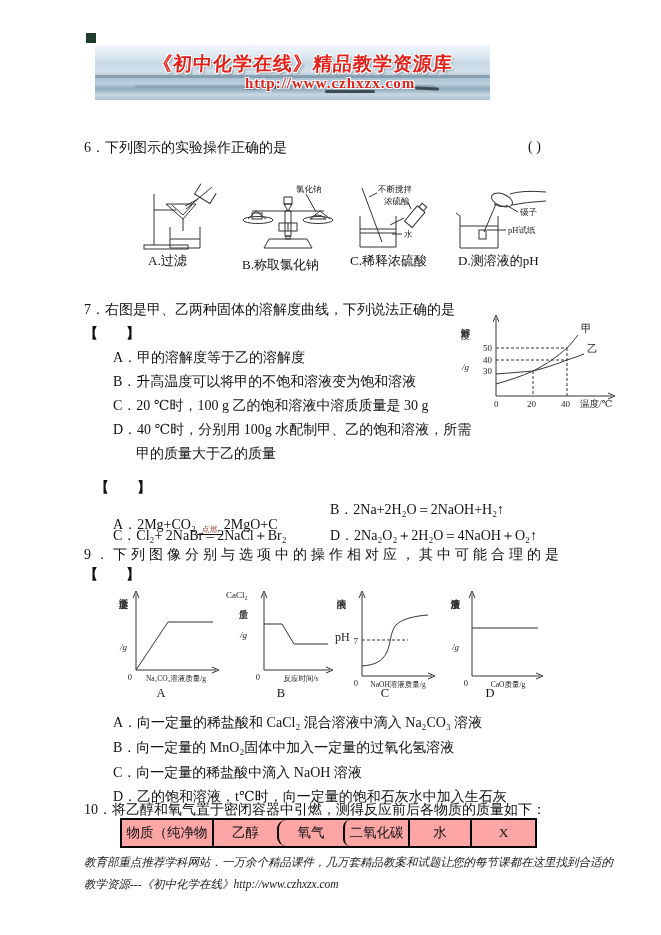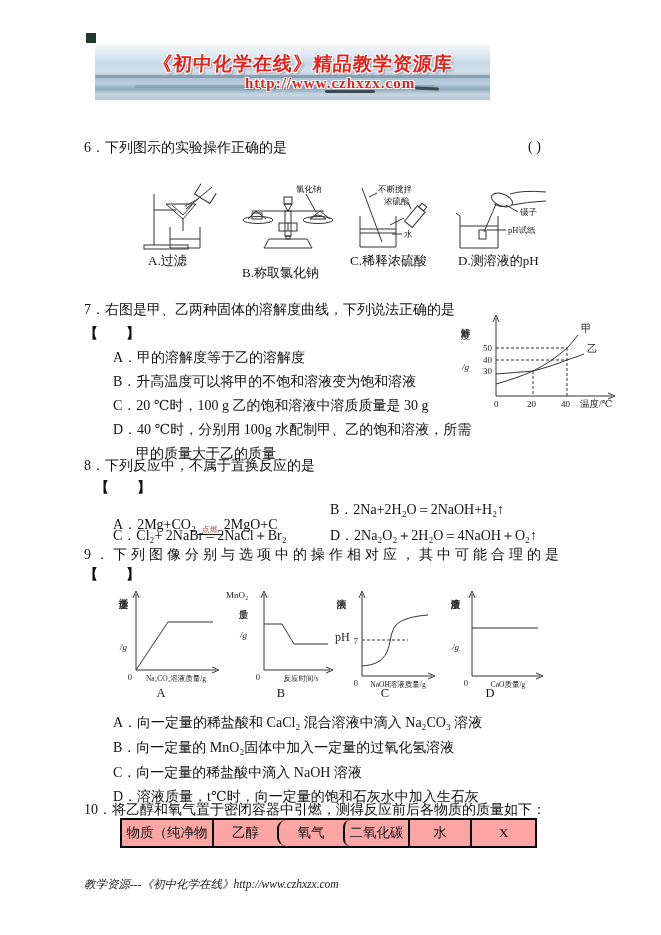--- a/index.html
+++ b/index.html
@@ -103,21 +103,21 @@
       <line x1="20" y1="29" x2="30" y2="37"></line>
     <ellipse cx="22" cy="38" rx="15" ry="3.5" fill="#e8e8e8"></ellipse>
     <rect x="16" y="31" width="10" height="6" fill="#333"></rect>
     <line x1="84" y1="29" x2="74" y2="37"></line>
       <line x1="84" y1="29" x2="94" y2="37"></line>
     <ellipse cx="82" cy="38" rx="15" ry="3.5" fill="#e8e8e8"></ellipse>
     <path d="M74 37 Q82 29 90 37 Z" fill="#999"></path>
     <path d="M28 66 L76 66 L71 57 L33 57 Z" fill="#222"></path>
     <rect x="50" y="54" width="4" height="3" fill="#222"></rect>
   </svg>
-  <div class="abs diag-cap" style="left:242px; top:264px;">B.称取氯化钠</div>
+  <div class="abs diag-cap" style="left:242px; top:256px;">B.称取氯化钠</div>
 
   <svg class="abs" style="left:348px; top:182px;" width="102" height="70" viewBox="0 0 102 70">
     <text x="30" y="10" font-size="8.5">不断搅拌</text>
     <line x1="29" y1="11" x2="21" y2="15"></line>
     <text x="36" y="22" font-size="8.5">浓硫酸</text>
     <line x1="60" y1="20" x2="63" y2="27"></line>
     <line x1="14" y1="6" x2="34" y2="60" stroke-width="1.5"></line>
     <path d="M12 34 L12 65 L48 65 L48 34"></path>
     <line x1="12" y1="47" x2="48" y2="47"></line>
     <line x1="12" y1="51" x2="48" y2="51"></line>
@@ -175,21 +175,20 @@
       <path d="M44 64 C57 63 70 62 81 61 C93 58 105 54 115 50 C121 48 127 46 132 44" stroke-width="1.2"></path>
       <text x="129" y="22" font-size="10.5">甲</text>
       <text x="135" y="42" font-size="10.5">乙</text>
       <text x="42" y="97" font-size="9">0</text>
       <text x="75" y="97" font-size="9">20</text>
       <text x="109" y="97" font-size="9">40</text>
       <text x="128" y="97" font-size="9.5">温度/℃</text>
     </svg>
   </div>
 
-  <div class="abs stem" style="left:84px; top:457px;">8．下列反应中，不属于置换反应的是</div>
   <div class="abs bracket" style="left:95px; top:479px;">【　　】</div>
   <div class="abs opt" style="left:113px; top:516px;">
     <span>A．</span><span>2Mg+CO₂</span><span class="cond">
         <span class="cond-text">点燃</span>
         <span class="cond-line"></span>
       </span><span>2MgO+C</span>
   </div>
   <div class="abs opt" style="left:330px; top:501px;">B．2Na+2H₂O＝2NaOH+H₂↑</div>
   <div class="abs opt" style="left:113px; top:527px;">C．Cl₂+ 2NaBr＝2NaCl＋Br₂</div>
   <div class="abs opt" style="left:330px; top:527px;">D．2Na₂O₂＋2H₂O＝4NaOH＋O₂↑</div>
@@ -206,21 +205,21 @@
       <line x1="40" y1="82" x2="120" y2="82"></line>
         <path d="M116 79 L123 82 L116 85"></path>
       <path d="M40 82 L72 34 L117 34" stroke-width="1.2"></path>
       <text x="36" y="92" font-size="8.5" text-anchor="end">0</text>
       <text x="80" y="93" font-size="7.5" text-anchor="middle">Na₂CO₃溶液质量/g</text>
     </svg>
     <div class="gcap" style="top:98px;">A</div>
   </div>
 
   <div class="abs" style="left:226px; top:588px; width:110px; height:114px;">
-    <div class="hlab" style="left:0px; top:2px; font-size:9px;">MnO₂</div>
+    <div class="hlab" style="left:0px; top:2px; font-size:9px;">CaCl₂</div>
     <div class="vlab" style="left:12px; top:14px;">质量</div>
     <div class="unit" style="left:14px; top:42px;">/g</div>
     <svg width="110" height="100" viewBox="0 0 110 100">
       <line x1="38" y1="6" x2="38" y2="82"></line>
         <path d="M35 10 L38 3 L41 10"></path>
       <line x1="38" y1="82" x2="104" y2="82"></line>
         <path d="M100 79 L107 82 L100 85"></path>
       <path d="M38 36 L56 36 L68 56 L102 56" stroke-width="1.2"></path>
       <text x="34" y="92" font-size="8.5" text-anchor="end">0</text>
       <text x="75" y="93" font-size="7.5" text-anchor="middle">反应时间/s</text>
@@ -256,27 +255,28 @@
       <path d="M38 40 L104 40" stroke-width="1.2"></path>
       <text x="34" y="98" font-size="8.5" text-anchor="end">0</text>
       <text x="74" y="99" font-size="7.5" text-anchor="middle">CaO质量/g</text>
     </svg>
     <div class="gcap" style="top:98px;">D</div>
   </div>
 
   <div class="abs opt" style="left:113px; top:714px;">A．向一定量的稀盐酸和 CaCl₂ 混合溶液中滴入 Na₂CO₃ 溶液</div>
   <div class="abs opt" style="left:113px; top:739px;">B．向一定量的 MnO₂固体中加入一定量的过氧化氢溶液</div>
   <div class="abs opt" style="left:113px; top:764px;">C．向一定量的稀盐酸中滴入 NaOH 溶液</div>
-  <div class="abs opt" style="left:113px; top:788px;">D．溶液质量，t℃时，向一定量的饱和石灰水中加入生石灰</div>
+  <div class="abs opt" style="left:113px; top:788px;">D．乙的饱和溶液，t℃时，向一定量的饱和石灰水中加入生石灰</div>
 
   <div class="abs stem" style="left:84px; top:801px;">10．将乙醇和氧气置于密闭容器中引燃，测得反应前后各物质的质量如下：</div>
   <div class="qtable">
     <div class="qcell first" style="width:90px;">物质（纯净物</div>
     <div class="qcell" style="width:63px;">乙醇</div>
     <div class="qcell" style="width:64px;border-radius:9px;">氧气</div>
     <div class="qcell" style="width:63px;border-radius:7px;">二氧化碳</div>
     <div class="qcell" style="width:60px;">水</div>
     <div class="qcell" style="width:63px;">X</div>
   </div>
 
+  <div class="footer-line" style="left:84px; top:855px;">教育部重点推荐学科网站．一万余个精品课件，几万套精品教案和试题让您的每节课都在这里找到合适的</div>
   <div class="footer-line" style="left:84px; top:877px;">教学资源---《初中化学在线》http://www.czhxzx.com</div>
 
 </div>
 
 </body></html>

